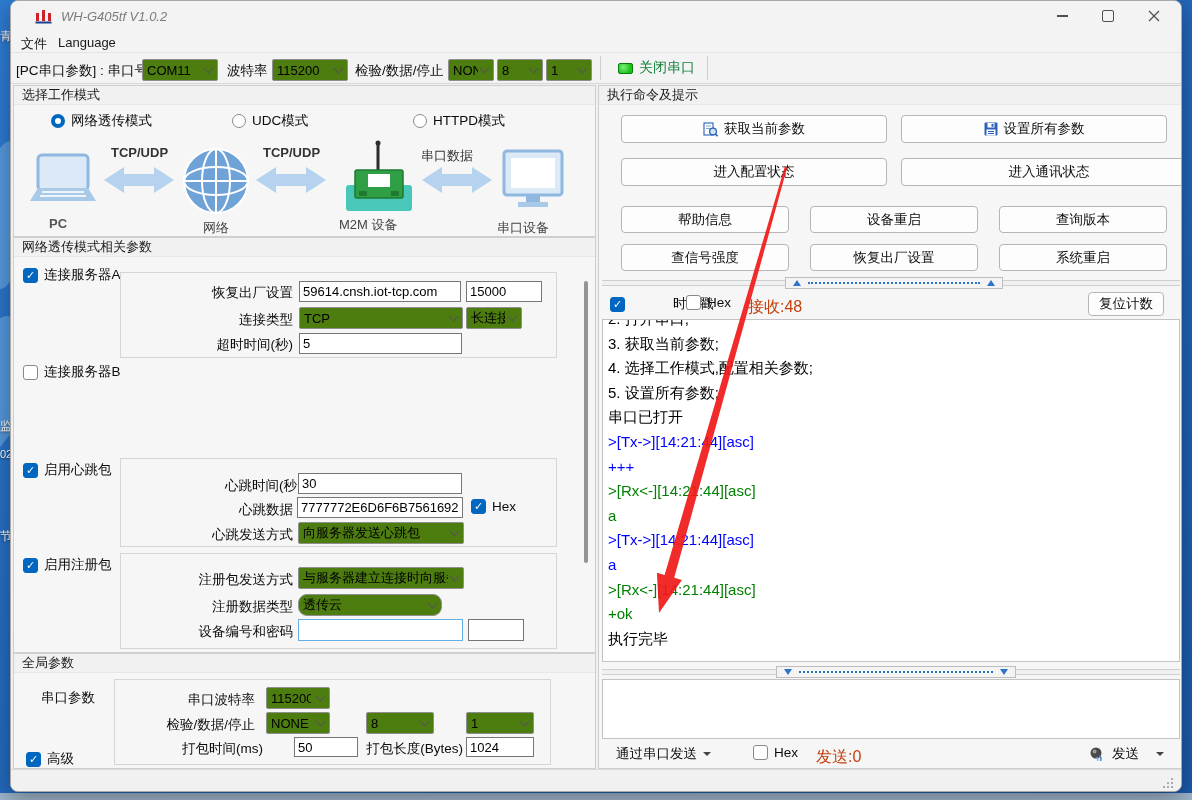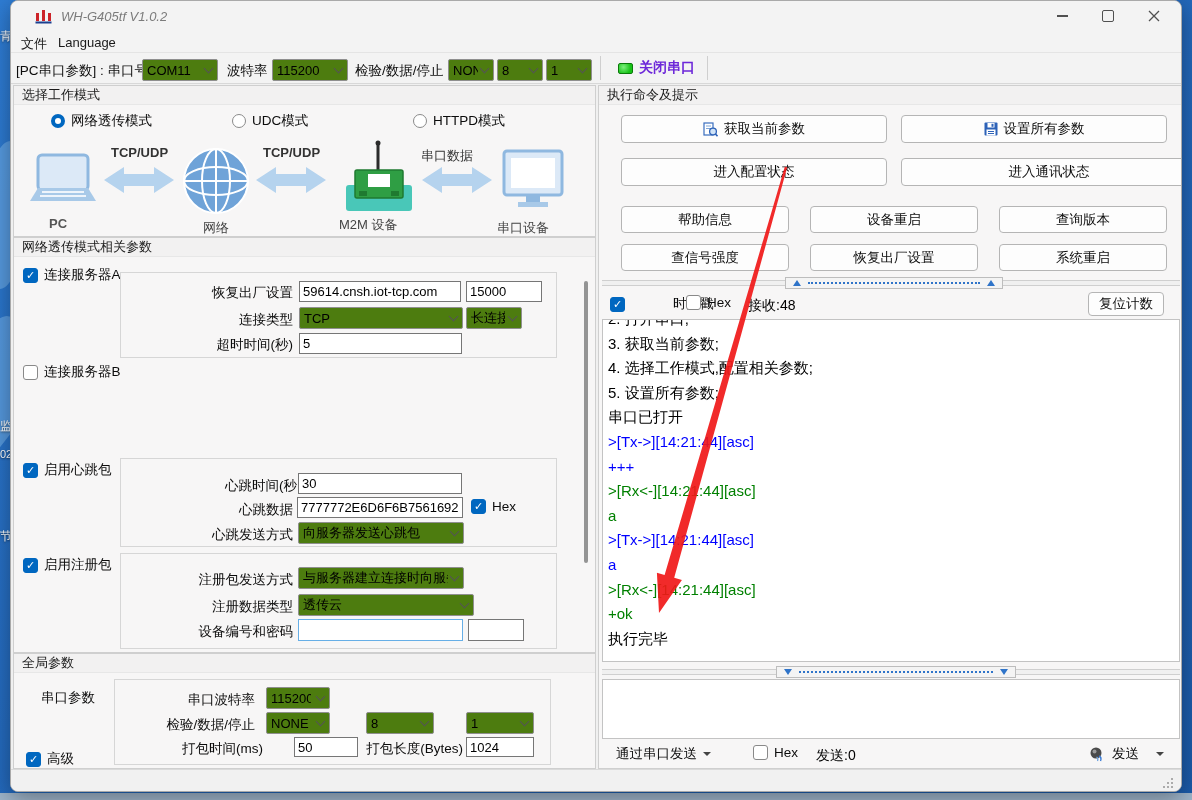--- a/index.html
+++ b/index.html
@@ -22,21 +22,21 @@
   .max-glyph{width:10px;height:10px;border:1.4px solid #505050;border-radius:2px;}
 
   
   .menubar{position:absolute;left:0;top:30px;right:0;height:21px;background:#f3f3f3;border-bottom:1px solid #e4e4e4;}
   .menu-item{position:absolute;top:3px;font-size:13px;color:#1a1a1a;padding:1px 4px;}
   .toolbar{position:absolute;left:0;top:52px;right:0;height:30px;background:#f3f3f3;border-bottom:1px solid #d8d8d8;}
   .tb-label{position:absolute;top:61px;font-size:13.5px;color:#0c0c0c;white-space:nowrap;}
   .vsep{position:absolute;top:55px;width:1px;height:24px;background:#cfcfcf;}
   .led{position:absolute;width:13px;height:9px;border:1px solid #0a7a0a;border-radius:2px;
        background:radial-gradient(circle at 35% 35%,#7df07d,#17c217 70%);}
-  .close-serial{position:absolute;left:628px;top:58px;font-size:14px;font-weight:bold;color:#6d28d9;}
+  .close-serial{position:absolute;left:628px;top:58px;font-size:14px;font-weight:normal;color:#15803d;}
 
   
   .combo{position:absolute;height:22px;background:#4d7c0f;border:1px solid #8f8f8f;border-radius:2px;
          display:flex;align-items:center;justify-content:space-between;padding:0 4px;box-sizing:border-box;}
   .combo .ct{font-size:13px;color:#000;white-space:nowrap;overflow:hidden;flex:1;}
   .chev{width:6px;height:6px;border-right:1.3px solid #555;border-bottom:1.3px solid #555;
         transform:rotate(45deg);margin:-3px 1px 0 3px;flex:none;}
   .tin{position:absolute;background:#fff;border:1px solid #767676;font-size:13px;padding:0 3px;
        box-sizing:border-box;height:21px;font-family:"Liberation Sans",sans-serif;}
   .tin.focus{border:1.5px solid #66aee6;}
@@ -73,21 +73,21 @@
   .tri-d{width:0;height:0;border-left:4px solid transparent;border-right:4px solid transparent;border-top:6px solid #2f74c9;}
   .vthumb{position:absolute;width:4px;background:#949494;border-radius:2px;}
 
   
   .log{position:absolute;background:#fff;border:1px solid #c3c3c3;overflow:hidden;box-sizing:border-box;}
   .log-line{line-height:24.6px;font-size:15px;white-space:nowrap;padding-left:5px;color:#000;}
   .log-line[data-color="blue"]{color:#0000ff;}
   .log-line[data-color="green"]{color:#008000;}
 
   .send-area{position:absolute;background:#fff;border:1px solid #c3c3c3;box-sizing:border-box;}
-  .small-label{position:absolute;font-size:14px;color:#000000;white-space:nowrap;}
+  .small-label{position:absolute;font-size:16px;color:#c2410c;white-space:nowrap;}
   .caret{width:0;height:0;border-left:4px solid transparent;border-right:4px solid transparent;border-top:4px solid #444;}
   .statusbar{position:absolute;left:0;top:768px;right:0;height:24px;background:#f1f1f1;border-top:1px solid #dadada;}
   .grip{position:absolute;right:8px;top:8px;width:2px;height:2px;background:#ababab;
         box-shadow:-4px 4px #ababab,0 4px #ababab,-8px 8px #ababab,-4px 8px #ababab,0 8px #ababab;}
   .arrow-svg{position:absolute;left:0;top:0;pointer-events:none;z-index:60;}
 </style>
 </head>
 <body>
 
 <div class="ribbon" style="left:-40px;top:150px;width:90px;height:130px;"></div>
@@ -274,21 +274,21 @@
     <span class="cb on"></span>
       <span>启用注册包</span>
   </div>
   <div class="inner" style="left:109px;top:552px;width:437px;height:96px;"></div>
   <div class="rlab" style="left:112px;top:570px;width:170px;">注册包发送方式</div>
   <div class="combo" style="left:287px;top:566px;width:166px;">
     <span class="ct" style="max-width:146px;">与服务器建立连接时向服务</span>
       <span class="chev"></span>
   </div>
   <div class="rlab" style="left:112px;top:597px;width:170px;">注册数据类型</div>
-  <div class="combo" style="left:287px;top:593px;width:176px;">
+  <div class="combo" style="left:287px;top:593px;width:144px;border-radius:9px;">
     <span class="ct">透传云</span>
       <span class="chev"></span>
   </div>
   <div class="rlab" style="left:112px;top:622px;width:170px;">设备编号和密码</div>
   <input class="tin focus" style="left: 287px; top: 618px; width: 165px; height: 22px;" value="">
   <input class="tin" style="left: 457px; top: 618px; width: 56px; height: 22px;" value="">
 
   <div class="vthumb" style="left:573px;top:280px;height:282px;"></div>
 
   <div class="group" style="left:2px;top:652px;width:583px;height:116px;">

